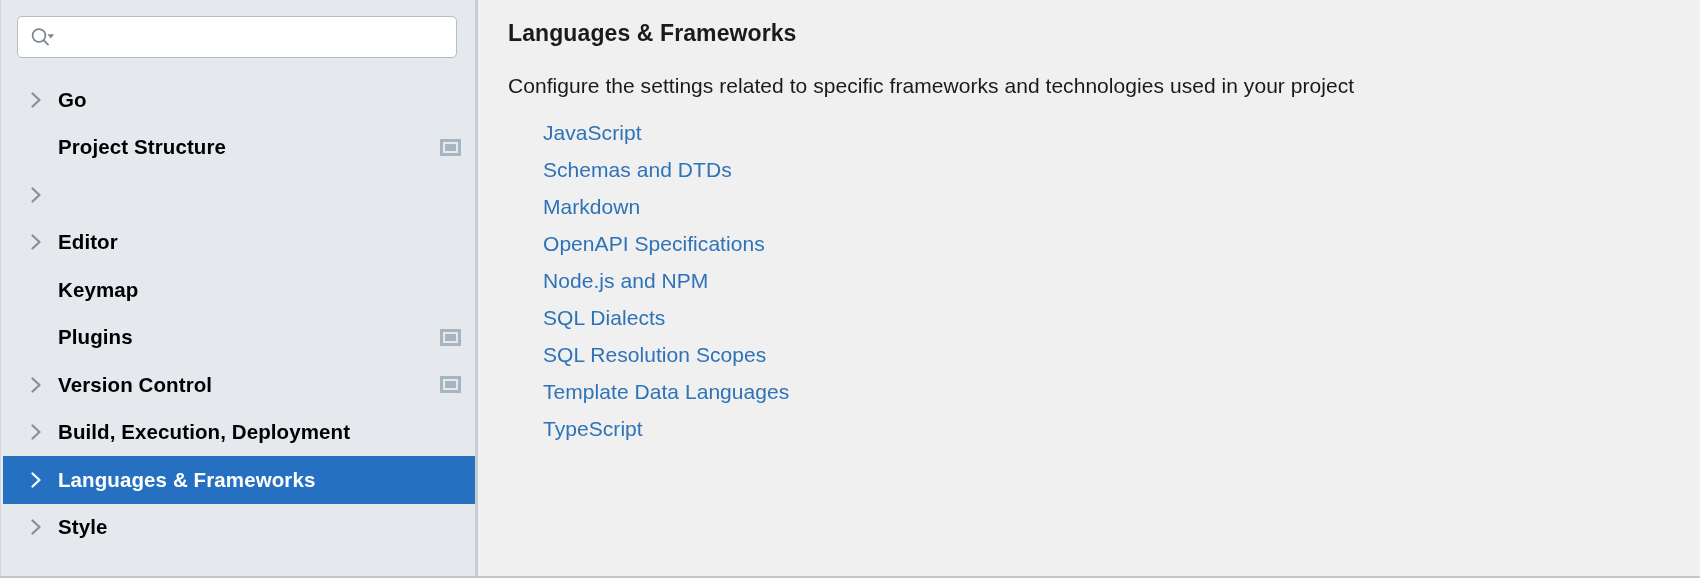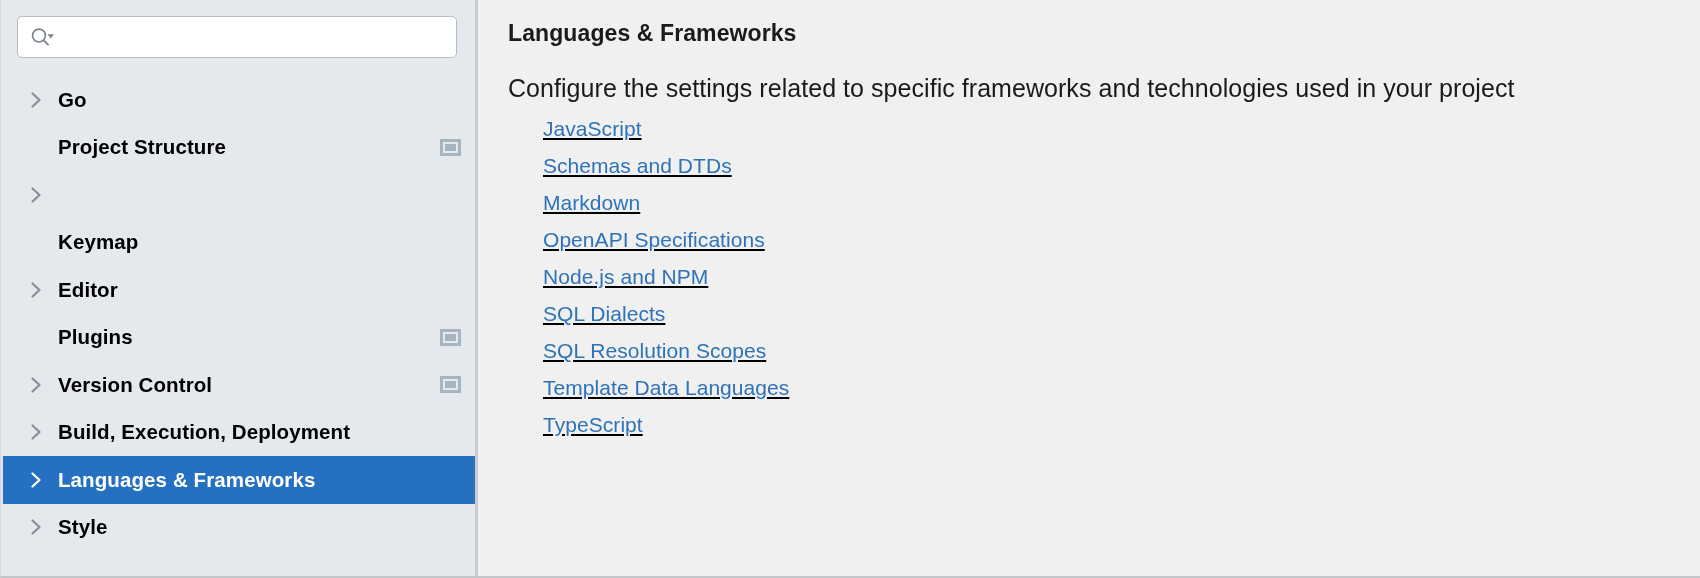--- a/index.html
+++ b/index.html
@@ -143,33 +143,32 @@
   #content-title {
     font-size: 23px;
     font-weight: bold;
     color: #1a1a1a;
     margin: 0 0 0 0;
     padding-top: 6px;
     letter-spacing: 0.1px;
   }
 
   #content-desc {
-    font-size: 25px;
+    font-size: 21px;
     color: #1a1a1a;
     margin-top: 27px;
     letter-spacing: 0.05px;
     white-space: nowrap;
   }
 
   #link-list {
-    margin-top: 7px;
+    margin-top: 16px;
     margin-left: 35px;
     display: flex;
     flex-direction: column;
-    text-decoration: underline;
   }
   .content-link {
     font-size: 21px;
     color: #2e72b8;
     line-height: 37px;
     text-decoration: none;
     width: fit-content;
     cursor: pointer;
     letter-spacing: 0.05px;
   }
@@ -212,31 +211,31 @@
             <i></i>
           </span>
         </div>
         <div class="tree-row">
           <span class="chevron"><svg viewBox="0 0 22 22" width="22" height="22" aria-hidden="true">
               <polyline points="7.5,4.5 14.5,11 7.5,17.5" fill="none" stroke="#8a9097" stroke-width="2.3" stroke-linecap="round" stroke-linejoin="round"></polyline>
             </svg></span>
           <span class="row-spacer"></span>
         </div>
         <div class="tree-row">
+          <span class="chevron"><svg viewBox="0 0 22 22" width="22" height="22" aria-hidden="true">
+              <polyline points="7.5,4.5 14.5,11 7.5,17.5" fill="none" stroke="#8a9097" stroke-width="2.3" stroke-linecap="round" stroke-linejoin="round"></polyline>
+            </svg></span>
+          <span class="tree-label">Editor</span>
+          <span class="row-spacer"></span>
+        </div>
+        <div class="tree-row">
           <span class="chevron hidden"><svg viewBox="0 0 22 22" width="22" height="22" aria-hidden="true">
               <polyline points="7.5,4.5 14.5,11 7.5,17.5" fill="none" stroke="#8a9097" stroke-width="2.3" stroke-linecap="round" stroke-linejoin="round"></polyline>
             </svg></span>
           <span class="tree-label">Keymap</span>
-          <span class="row-spacer"></span>
-        </div>
-        <div class="tree-row">
-          <span class="chevron"><svg viewBox="0 0 22 22" width="22" height="22" aria-hidden="true">
-              <polyline points="7.5,4.5 14.5,11 7.5,17.5" fill="none" stroke="#8a9097" stroke-width="2.3" stroke-linecap="round" stroke-linejoin="round"></polyline>
-            </svg></span>
-          <span class="tree-label">Editor</span>
           <span class="row-spacer"></span>
         </div>
         <div class="tree-row">
           <span class="chevron hidden"><svg viewBox="0 0 22 22" width="22" height="22" aria-hidden="true">
               <polyline points="7.5,4.5 14.5,11 7.5,17.5" fill="none" stroke="#8a9097" stroke-width="2.3" stroke-linecap="round" stroke-linejoin="round"></polyline>
             </svg></span>
           <span class="tree-label">Plugins</span>
           <span class="row-spacer"></span>
           <span class="panel-icon">
             <i></i>

